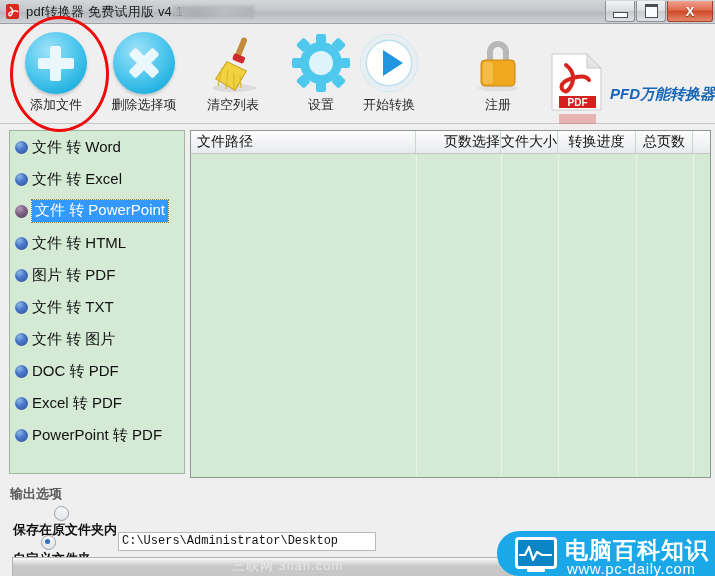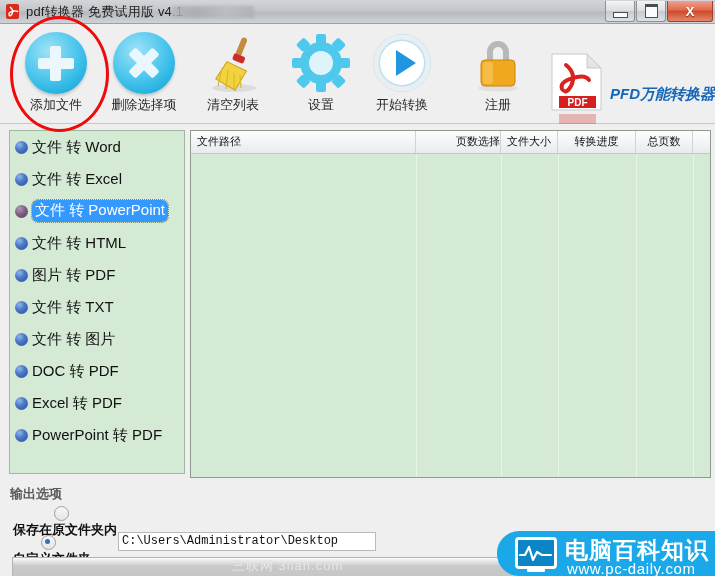--- a/index.html
+++ b/index.html
@@ -201,21 +201,20 @@
   }
   .side-label {
     font-size: 15px;
     color: #111111;
     white-space: nowrap;
   }
   .side-item.selected .side-sel {
     background: #3399ff;
     outline: 1px dotted #9a7c2d;
     padding: 1px 3px 2px 3px;
-    border-radius: 6px;
   }
   .side-item.selected .side-label { color: #ffffff; }
   .side-item.selected .side-bullet {
     background: radial-gradient(circle at 34% 28%, #b09ab8 0%, #7f5f83 45%, #4e3b58 100%);
   }
 
   
   .out-title {
     position: absolute;
     left: 10px; top: 485px;
@@ -298,21 +297,21 @@
     box-sizing: border-box;
     overflow: hidden;
   }
   .thead {
     display: flex;
     height: 22px;
     background: linear-gradient(to bottom, #fdfdfd 0%, #f3f4f6 50%, #e8eaed 100%);
     border-bottom: 1px solid #c3c8c3;
   }
   .th {
-    font-size: 11px;
+    font-size: 14px;
     color: #111111;
     line-height: 21px;
     text-align: center;
     border-right: 1px solid #d0d4d0;
     box-sizing: border-box;
     white-space: nowrap;
     overflow: hidden;
   }
   .th.first { text-align: left; padding-left: 6px; }
   .tbody { position: relative; height: 324px; }
@@ -449,21 +448,21 @@
             <rect x="43" y="8" width="11" height="10" rx="2" transform="rotate(45 49 13)"></rect>
             <rect x="8" y="44" width="11" height="10" rx="2" transform="rotate(45 13 49)"></rect>
             <rect x="43" y="44" width="11" height="10" rx="2" transform="rotate(-45 49 49)"></rect>
           </g>
           <circle cx="31" cy="31" r="12" fill="#dff3fb"></circle>
         </svg>
       </div>
       <div class="tb-label">设置</div>
     </div>
 
-    <div class="tb-item" style="left:354px;text-align:center;">
+    <div class="tb-item" style="left:341px;text-align:center;">
       <div class="play-wrap">
         <svg width="62" height="62" viewBox="0 0 62 62">
           <circle cx="31" cy="31" r="29" fill="#8fd6f0" opacity="0.55"></circle>
           <circle cx="31" cy="31" r="26" fill="none" stroke="#e9eef1" stroke-width="5"></circle>
           <circle cx="31" cy="31" r="22" fill="#ffffff"></circle>
           <path d="M25 18 L45 31 L25 44 Z" fill="#2196e0"></path>
         </svg>
       </div>
       <div class="tb-label">开始转换</div>
     </div>

